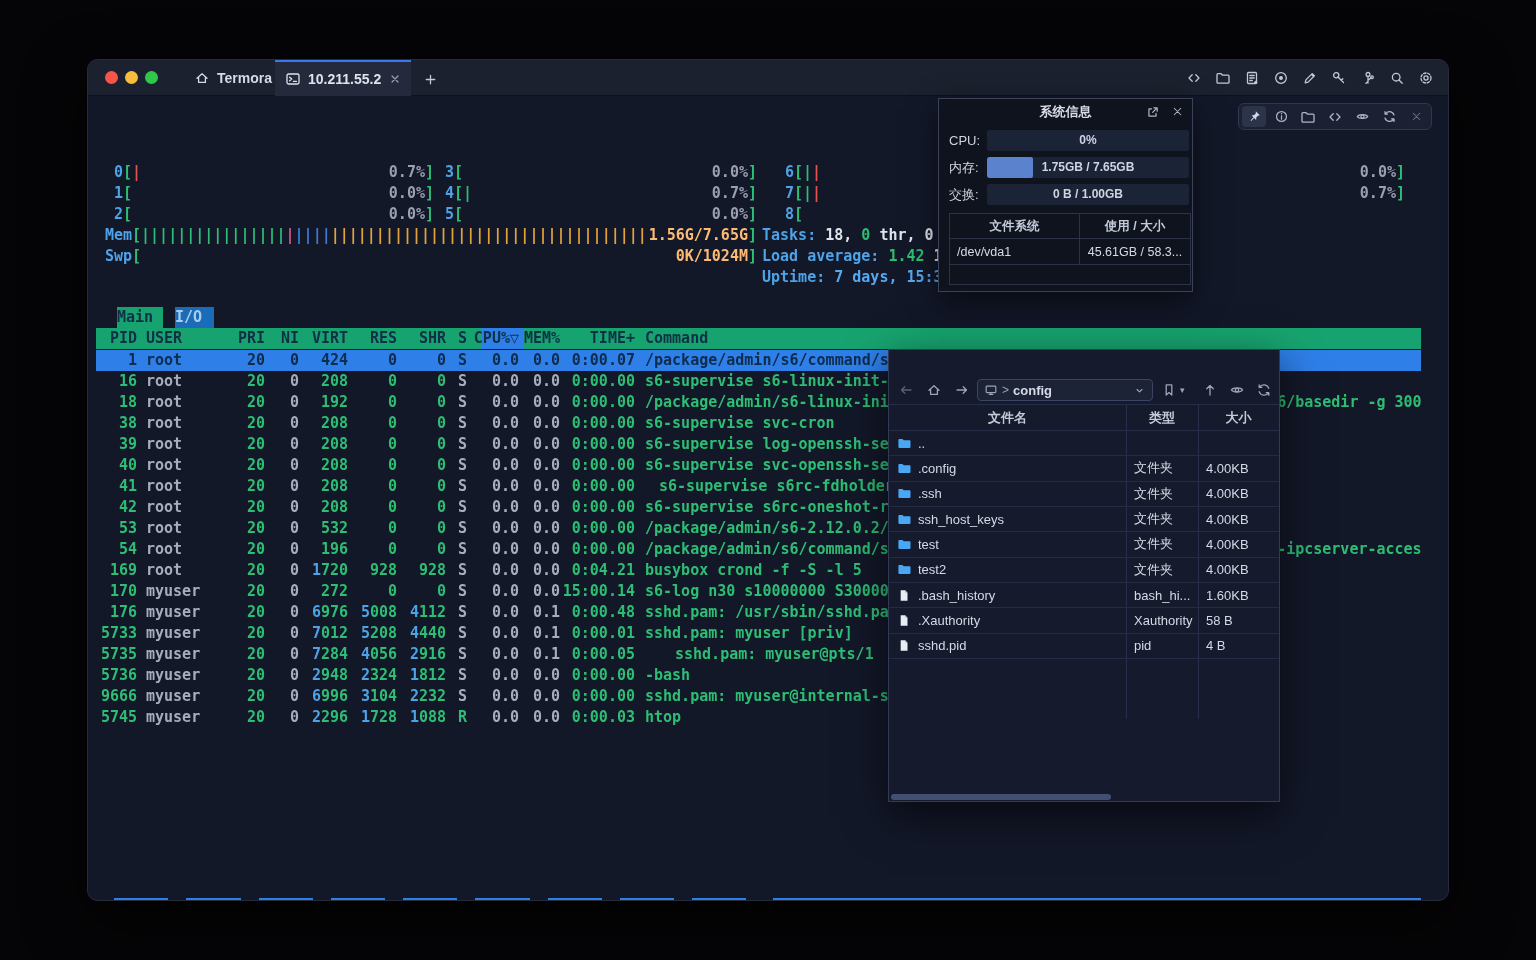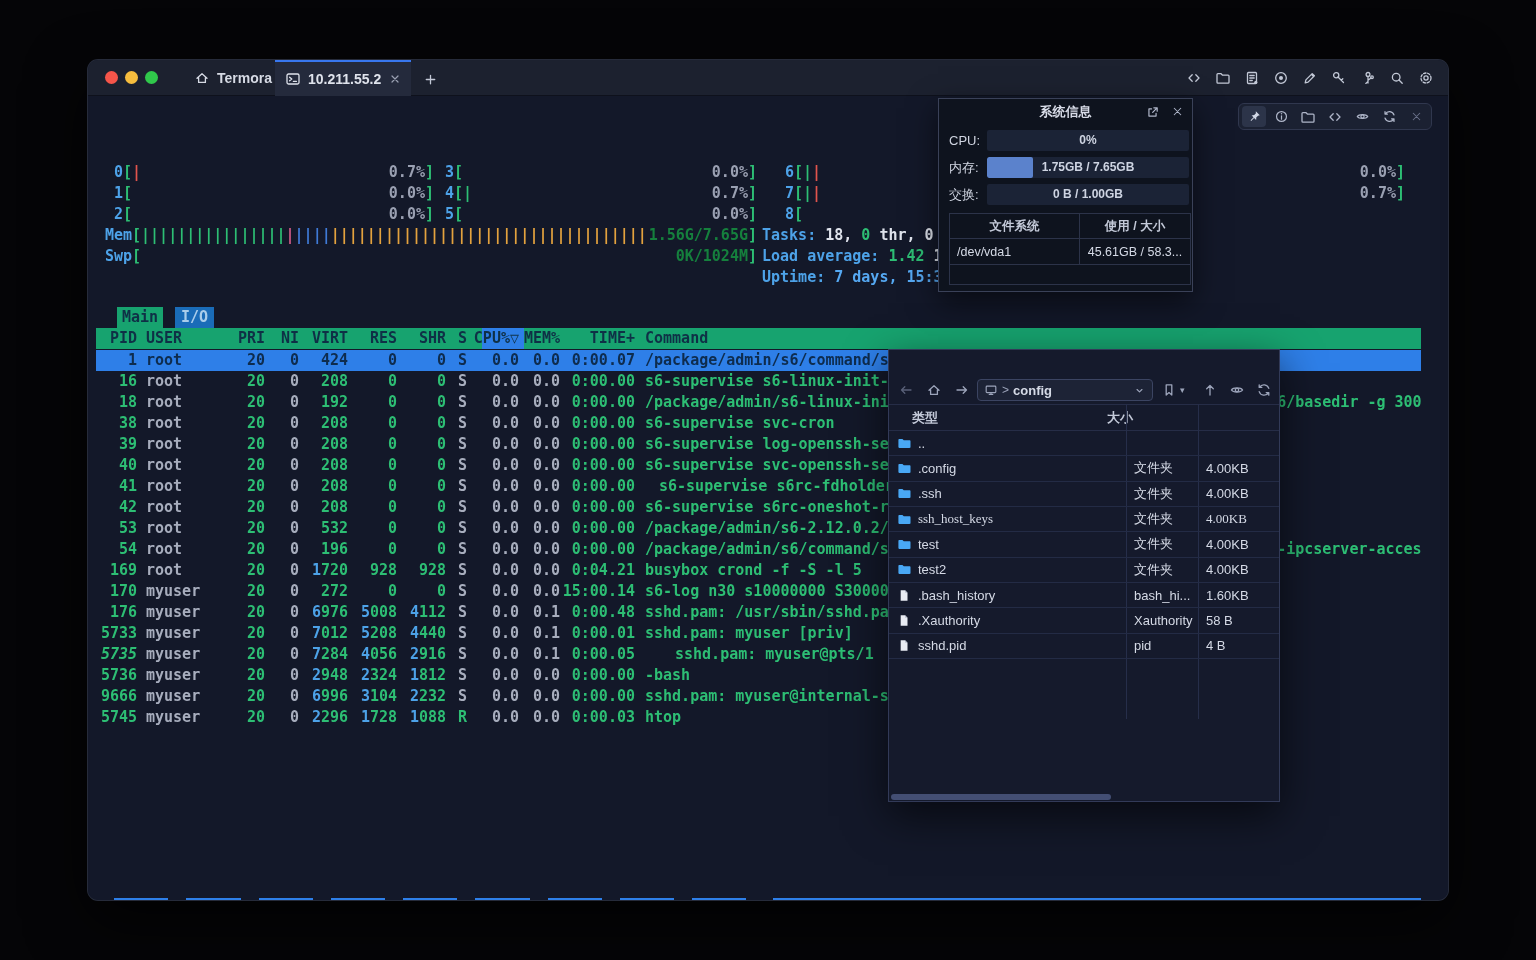--- a/index.html
+++ b/index.html
@@ -18,25 +18,25 @@
   
   #term{position:absolute;left:0;top:36px;width:1360px;height:804px;background:#131829;}
   .mono, #term{font-family:"DejaVu Sans Mono",monospace;}
   .tl-line,.meter,.prow,.phead,.tline{font:700 15px/21px "DejaVu Sans Mono",monospace;}
   .meter{position:absolute;display:flex;height:21px;}
   .mnum{color:#4da2e8;text-align:right;white-space:pre;}
   .mbr{color:#2dbe74;}
   .minner{flex:1;display:flex;justify-content:space-between;overflow:hidden;}
   .mbars{white-space:pre;letter-spacing:0;}
   .mpct{color:#9aa0b2;white-space:pre;}
-  .mval{color:#15803d;white-space:pre;}
+  .mval{color:#fdba74;white-space:pre;}
   .mlabel{color:#4da2e8;white-space:pre;}
   .tline{position:absolute;left:674px;white-space:pre;display:flex;}
   .lb{color:#4da2e8;} .wb{color:#dfe3ec;} .gn{color:#2dbe74;} .bb{color:#55a8f2;}
-  .htab{position:absolute;height:21px;font:700 15px/21px "DejaVu Sans Mono",monospace;text-align:center;}
+  .htab{position:absolute;height:21px;font:700 15px/21px "DejaVu Sans Mono",monospace;text-align:left;}
   .phead{position:absolute;left:8px;width:1325px;height:21px;background:#17a36f;}
   .prow{position:absolute;left:8px;width:1325px;height:21px;overflow:hidden;}
   .prow.sel{background:#2e7fe8;}
   .prow.sel span{color:#0e2c4e !important;}
   .pcell{position:absolute;top:0;white-space:pre;line-height:21px;}
   .cgn{color:#2dbe74;} .cgr{color:#a7adbd;} .chd{color:#0f3046;}
   .lead{color:#4da2e8;}
   #fnbar{position:absolute;left:8px;top:802px;width:1325px;height:21px;display:flex;font:700 15px/21px "DejaVu Sans Mono",monospace;}
   .fnk{color:#2dbe74;white-space:pre;}
   .fnl{background:#2e7fe8;color:#0d2b4d;white-space:pre;}
@@ -392,21 +392,21 @@
           <span class="pcell cgn" style="right: 1073px;"><span class="lead">7</span>012</span>
           <span class="pcell cgn" style="right: 1024px;"><span class="lead">5</span>208</span>
           <span class="pcell cgn" style="right: 975px;"><span class="lead">4</span>440</span>
           <span class="pcell cgr" style="left: 362px;">S</span>
           <span class="pcell cgr" style="right: 902px;">0.0</span>
           <span class="pcell cgr" style="right: 861px;">0.1</span>
           <span class="pcell cgn" style="right: 786px;">0:00.01</span>
           <span class="pcell cgn" style="left: 549px;">sshd.pam: myuser [priv]</span>
         </div>
         <div class="prow" style="top: 548px;">
-          <span class="pcell cgn" style="right: 1284px; font-style: italic;">5735</span>
+          <span class="pcell cgn" style="right: 1284px;">5735</span>
           <span class="pcell cgr" style="left: 50px;">myuser</span>
           <span class="pcell cgn" style="right: 1156px;">20</span>
           <span class="pcell cgr" style="right: 1122px;">0</span>
           <span class="pcell cgn" style="right: 1073px;"><span class="lead">7</span>284</span>
           <span class="pcell cgn" style="right: 1024px;"><span class="lead">4</span>056</span>
           <span class="pcell cgn" style="right: 975px;"><span class="lead">2</span>916</span>
           <span class="pcell cgr" style="left: 362px;">S</span>
           <span class="pcell cgr" style="right: 902px;">0.0</span>
           <span class="pcell cgr" style="right: 861px;">0.1</span>
           <span class="pcell cgn" style="right: 786px;">0:00.05</span>
@@ -719,20 +719,21 @@
             <circle cx="8" cy="8" r="1.7"></circle>
           </svg>
         </span>
       <span class="stbi" style="left:367px">
           <svg width="16" height="16" viewBox="0 0 16 16" fill="none" stroke="currentColor" stroke-width="1.3" stroke-linecap="round" stroke-linejoin="round">
             <path d="M12.8 6.4A5.1 5.1 0 0 0 3.6 5.2M3.2 2.8v2.6h2.6M3.2 9.6a5.1 5.1 0 0 0 9.2 1.2M12.8 13.2v-2.6h-2.6"></path>
           </svg>
         </span>
     </div>
     <div id="sftp-table-head">
+      <div class="sth" style="width:237px">文件名</div>
       <div class="sth" style="width:72px">类型</div>
       <div class="sth" style="flex:1">大小</div>
     </div>
     <div class="vline" style="left:237px"></div>
     <div class="vline" style="left:309px"></div>
     <div id="sftp-rows">
         <div class="frow" style="top: 0px; height: 25.33px;">
           <span class="f-icon">
             <svg width="15" height="15" viewBox="0 0 16 16">
               <path fill="#49a8f5" d="M1.5 4.2c0-.6.5-1 1-1h3.3l1.4 1.3h6.2c.6 0 1 .5 1 1v6.3c0 .6-.5 1-1 1H2.5c-.6 0-1-.5-1-1z"></path>
@@ -755,21 +756,21 @@
         <div class="frow" style="top: 50.66px; height: 25.33px;">
           <span class="f-icon">
             <svg width="15" height="15" viewBox="0 0 16 16">
               <path fill="#49a8f5" d="M1.5 4.2c0-.6.5-1 1-1h3.3l1.4 1.3h6.2c.6 0 1 .5 1 1v6.3c0 .6-.5 1-1 1H2.5c-.6 0-1-.5-1-1z"></path>
             </svg>
           </span>
           <span class="f-name">.ssh</span>
           <span class="f-type">文件夹</span>
           <span class="f-size">4.00KB</span>
         </div>
-        <div class="frow" style="top: 75.99px; height: 25.33px; font-family: Liberation Serif, serif;">
+        <div class="frow" style="top: 75.99px; height: 25.33px;">
           <span class="f-icon">
             <svg width="15" height="15" viewBox="0 0 16 16">
               <path fill="#49a8f5" d="M1.5 4.2c0-.6.5-1 1-1h3.3l1.4 1.3h6.2c.6 0 1 .5 1 1v6.3c0 .6-.5 1-1 1H2.5c-.6 0-1-.5-1-1z"></path>
             </svg>
           </span>
           <span class="f-name">ssh_host_keys</span>
           <span class="f-type">文件夹</span>
           <span class="f-size">4.00KB</span>
         </div>
         <div class="frow" style="top: 101.32px; height: 25.33px;">

